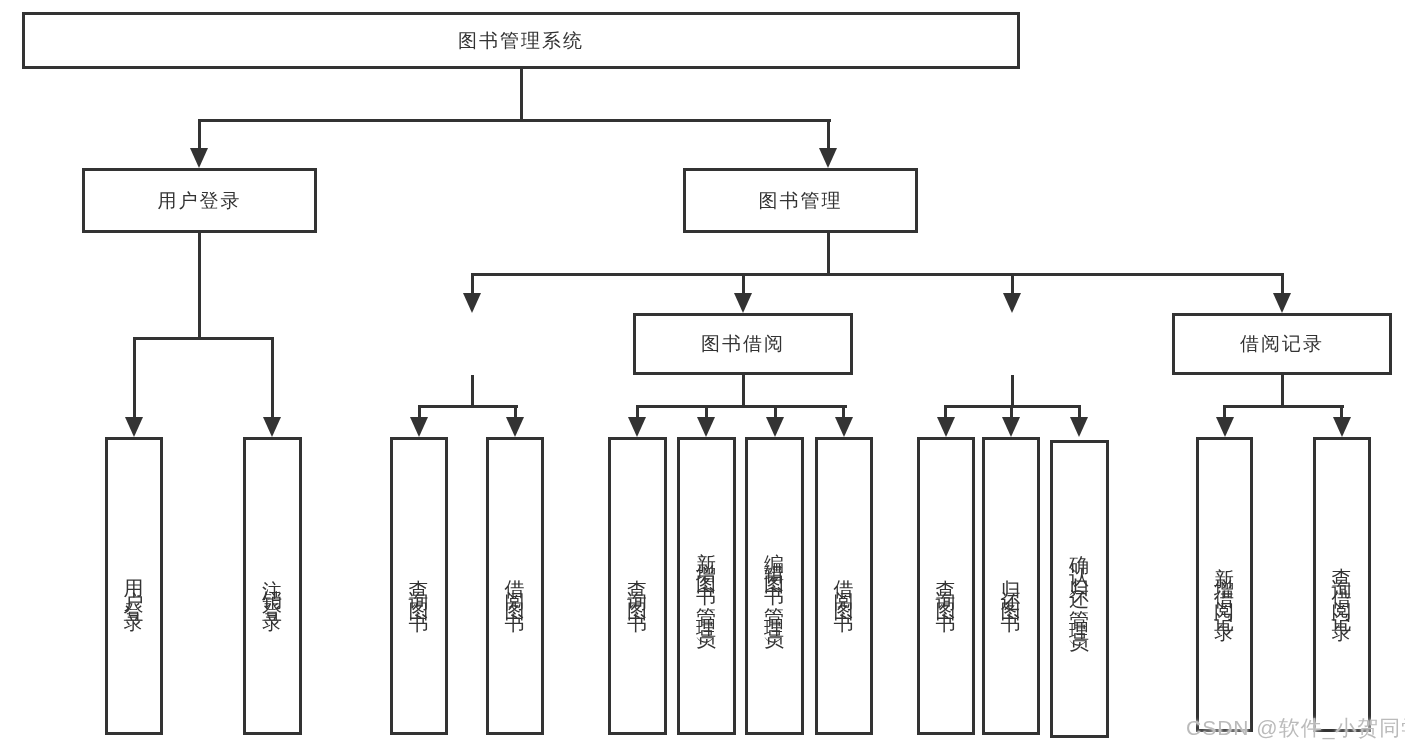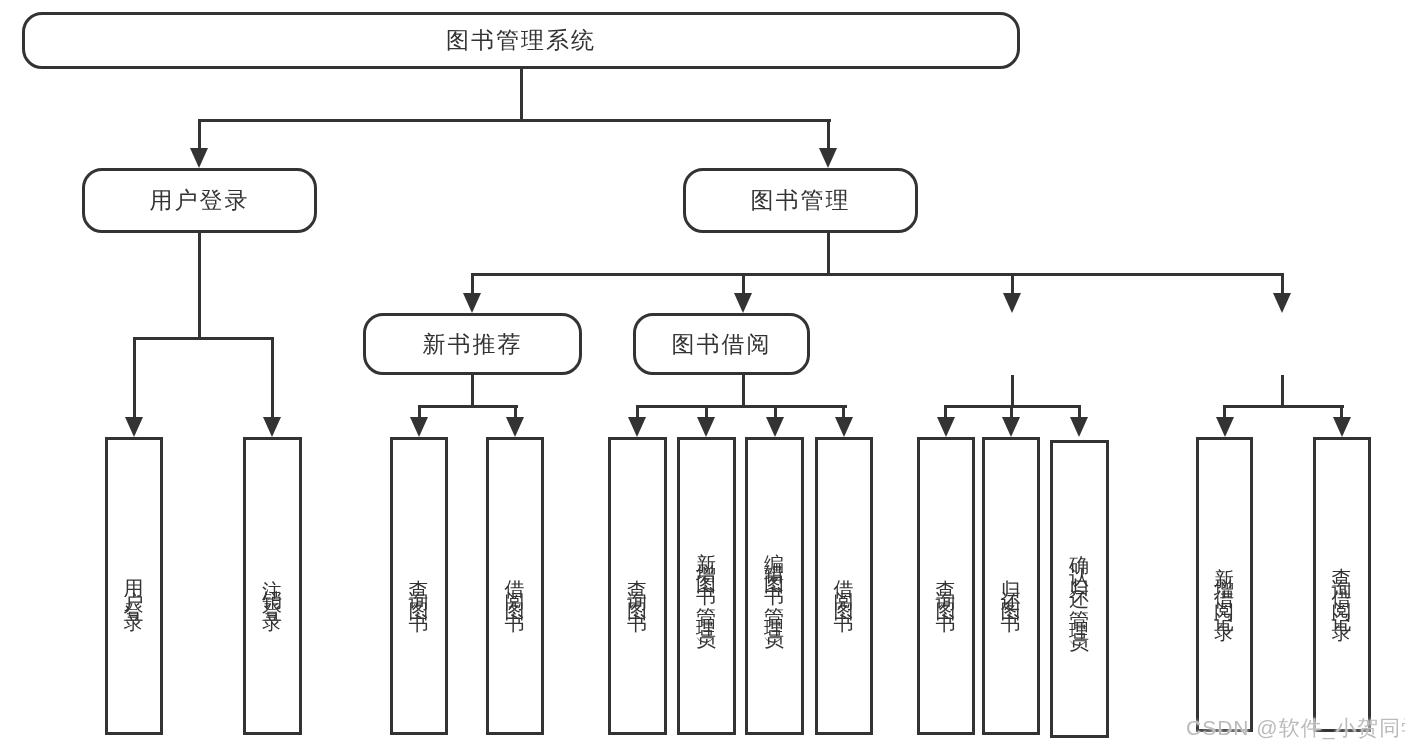--- a/index.html
+++ b/index.html
@@ -22,24 +22,23 @@
   .box {
     position: absolute;
     border: 3px solid var(--line);
     background: var(--background);
     display: flex;
     align-items: center;
     justify-content: center;
     color: var(--text);
   }
   .hbox {
-    font-size: 23px;
+    font-size: 19px;
     letter-spacing: 2px;
     white-space: nowrap;
-    border-radius: 20px;
   }
   .vbox {
     writing-mode: vertical-rl;
     font-size: 20px;
     letter-spacing: 11px;
     line-height: 1;
     overflow: hidden;
   }
   .line {
     position: absolute;
@@ -92,22 +91,22 @@
   <div class="line" style="left:471px; top:273px; width:813px; height:3px;"></div>
   <div class="line" style="left:471px; top:273px; width:3px; height:25px;"></div>
   <div class="line" style="left:742px; top:273px; width:3px; height:25px;"></div>
   <div class="line" style="left:1011px; top:273px; width:3px; height:25px;"></div>
   <div class="line" style="left:1281px; top:273px; width:3px; height:25px;"></div>
   <div class="arrow" style="left:463px; top:293px;"></div>
   <div class="arrow" style="left:734px; top:293px;"></div>
   <div class="arrow" style="left:1003px; top:293px;"></div>
   <div class="arrow" style="left:1273px; top:293px;"></div>
 
-  <div class="box hbox" style="left:363px; top:313px; width:219px; height:62px;">新书推荐</div>
-  <div class="box hbox" style="left:633px; top:313px; width:177px; height:62px;">图书借阅</div>
+  <div class="box hbox" style="left:633px; top:313px; width:220px; height:62px;">图书借阅</div>
+  <div class="box hbox" style="left:1172px; top:313px; width:220px; height:62px;">借阅记录</div>
 
   <div class="line" style="left:471px; top:375px; width:3px; height:33px;"></div>
   <div class="line" style="left:418px; top:405px; width:100px; height:3px;"></div>
   <div class="line" style="left:418px; top:405px; width:3px; height:15px;"></div>
   <div class="line" style="left:514px; top:405px; width:3px; height:15px;"></div>
   <div class="arrow" style="left:410px; top:417px;"></div>
   <div class="arrow" style="left:506px; top:417px;"></div>
 
   <div class="line" style="left:742px; top:375px; width:3px; height:33px;"></div>
   <div class="line" style="left:636px; top:405px; width:211px; height:3px;"></div>

